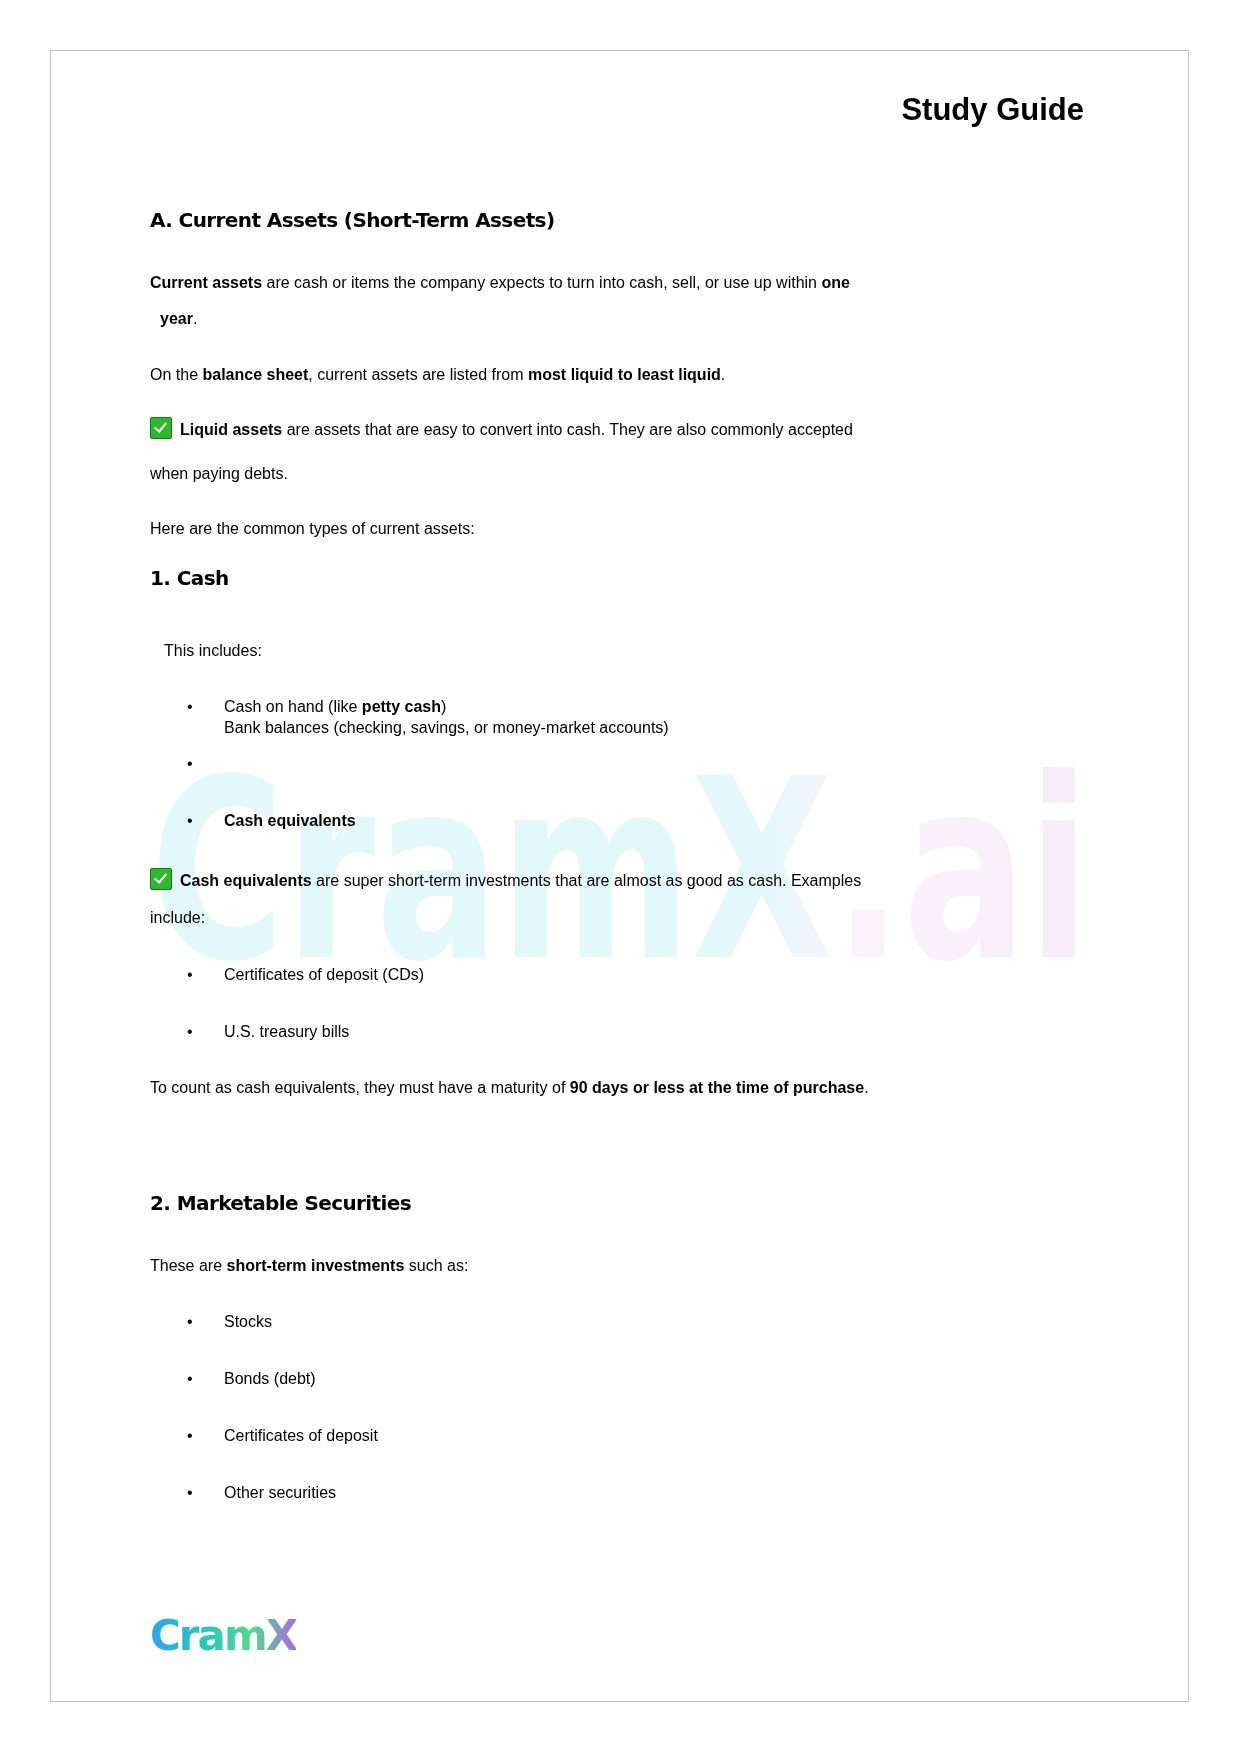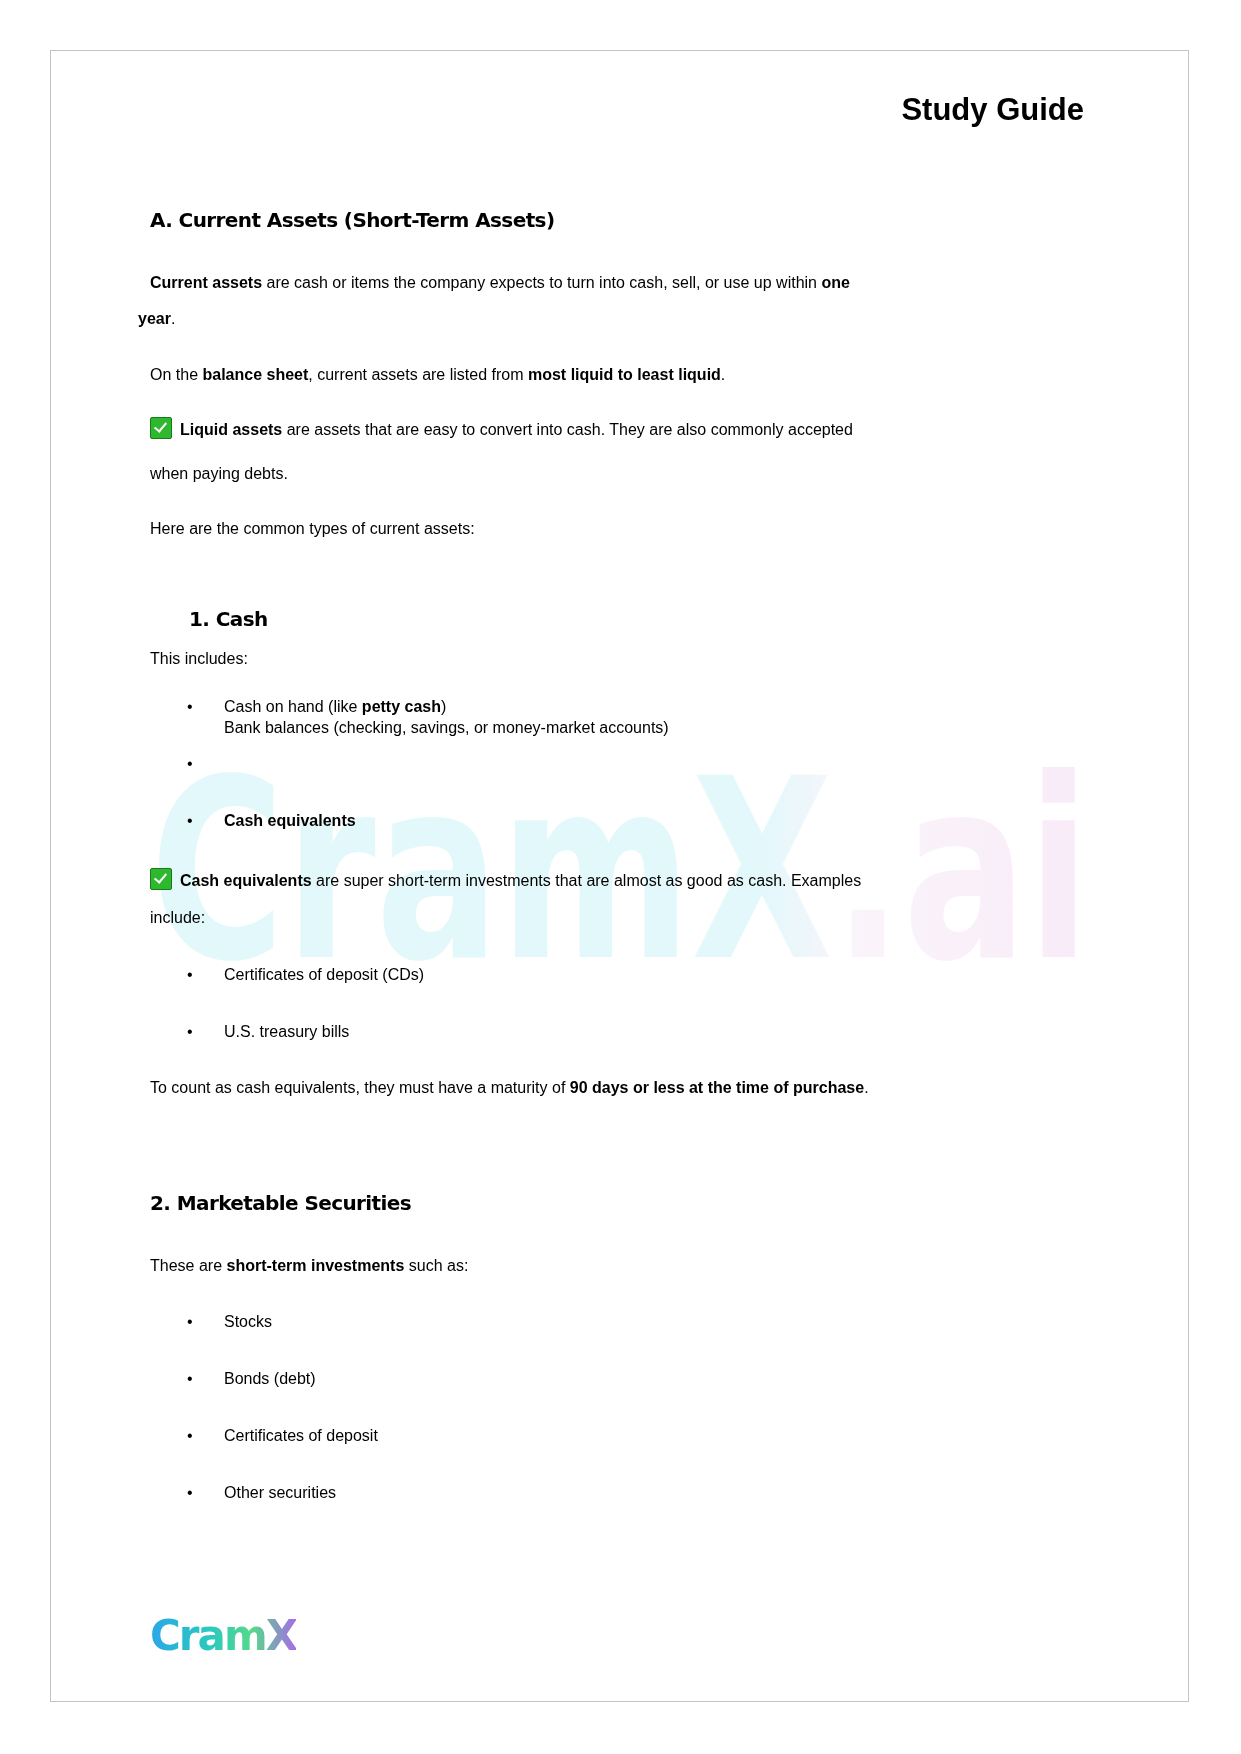--- a/index.html
+++ b/index.html
@@ -45,38 +45,38 @@
   <text x="0" y="205" font-family="DejaVu Sans, sans-serif" font-weight="bold" font-size="250" fill="url(#wg)" textLength="940" lengthAdjust="spacingAndGlyphs">CramX.ai</text>
 </svg>
 
 <div class="title">Study Guide</div>
 
 <div class="h" style="top:206px;">A. Current Assets (Short-Term Assets)</div>
 
 <div class="t" style="left:150px; top:271px;">
   <span class="b">Current assets</span><span> are cash or items the company expects to turn into cash, sell, or use up within </span><span class="b">one</span>
 </div>
-<div class="t" style="left:138px; top:307px;">
+<div class="t" style="left:160px; top:307px;">
   <span class="b">year</span><span>.</span>
 </div>
 
 <div class="t" style="left:150px; top:363px;">
   <span>On the </span><span class="b">balance sheet</span><span>, current assets are listed from </span><span class="b">most liquid to least liquid</span><span>.</span>
 </div>
 
 <div class="t" style="left:150px; top:417px;">
   <span class="check"></span><span class="b">Liquid assets</span><span> are assets that are easy to convert into cash. They are also commonly accepted</span>
 </div>
 <div class="t" style="left:150px; top:462px;">when paying debts.</div>
 
 <div class="t" style="left:150px; top:517px;">Here are the common types of current assets:</div>
 
-<div class="h" style="top:605px;margin-left:39px;">1. Cash</div>
+<div class="h" style="top:564px;">1. Cash</div>
 
-<div class="t" style="left:150px; top:639px;margin-top:8px;">This includes:</div>
+<div class="t" style="left:164px; top:639px;">This includes:</div>
 
 <span class="bullet" style="top:695px;">•</span>
 <div class="t li" style="top:695px;">
   <span>Cash on hand (like </span><span class="b">petty cash</span><span>)</span>
 </div>
 
 <span class="bullet" style="top:752px;">•</span>
 <div class="t li" style="top:716px;">Bank balances (checking, savings, or money-market accounts)</div>
 
 <span class="bullet" style="top:809px;">•</span>

